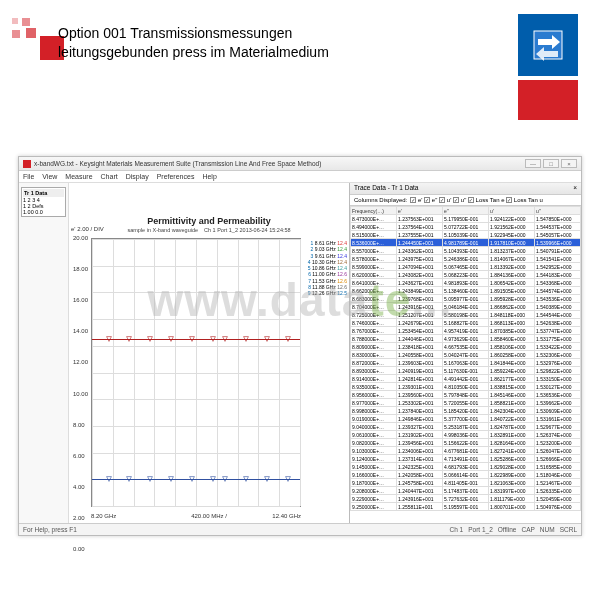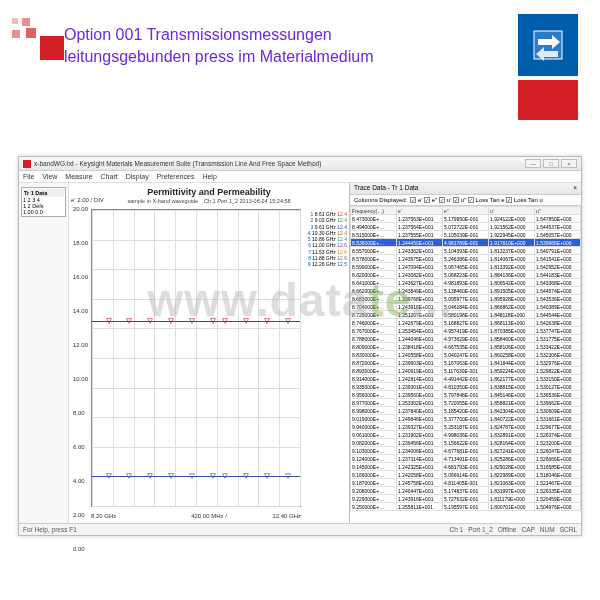--- a/index.html
+++ b/index.html
@@ -2,21 +2,21 @@
 <html><head>
 <meta charset="utf-8">
 <style>
   * { box-sizing: border-box; margin: 0; padding: 0; }
   body { width: 600px; height: 600px; background: #fff; font-family: Arial, sans-serif; position: relative; overflow: hidden; }
   
   
   .header-banner { position: absolute; top: 0; left: 0; right: 0; height: 135px; }
   .red-pixel-logo { position: absolute; left: 12px; top: 18px; }
   .red-pixel-logo .sq { position: absolute; background: #d32027; }
-  .headline { position: absolute; left: 64px; top: 24px; font-size: 16px; color: #6d28d9; line-height: 1.35; }
+  .headline { position: absolute; left: 58px; top: 24px; font-size: 14px; color: #000000; line-height: 1.35; }
   .blue-icon { position: absolute; right: 22px; top: 14px; width: 60px; height: 62px; background: #005dab; display:flex; align-items:center; justify-content:center; }
   .blue-icon svg { width: 40px; height: 40px; }
   .red-bar { position: absolute; right: 22px; top: 80px; width: 60px; height: 40px; background: #d32027; }
   
   
   .app-window { position: absolute; top: 156px; left: 18px; right: 18px; height: 380px; border: 1px solid #bbb; background: #fff; font-size: 7px; box-shadow: 0 0 4px rgba(0,0,0,.2); }
   .titlebar { height: 14px; background: linear-gradient(#f7f7f7,#e8e8e8); border-bottom: 1px solid #ccc; display:flex; align-items:center; padding: 0 4px; justify-content: space-between;}
   .titlebar .t-left { display:flex; align-items:center; gap:3px; }
   .titlebar .t-icon { width:8px; height:8px; background:#d32027; }
   .titlebar .t-title { color:#333; font-size:6.5px; }
@@ -27,21 +27,21 @@
   .menubar span { cursor:default; }
   
   .body-split { position:absolute; top:26px; bottom:12px; left:0; right:0; display:flex; }
   
   
   .left-panel { width:50px; background:#f8f8f8; border-right:1px solid #ddd; padding:4px 2px; }
   .data-box { border:1px solid #aaa; background:#fff; padding:1px; font-size:5.5px; line-height:1.1; }
   .data-box .dt-title { background:#eee; padding:1px; font-weight:bold; }
   
   
-  .chart-area { flex:1; background:#fff; position:relative; padding:4px 6px 2px 6px; }
+  .chart-area { flex:1; background:#fff; position:relative; padding:4px 6px 2px 6px;margin-top:29px; }
   .chart-title { text-align:center; font-size:9px; font-weight:bold; color:#222; }
   .chart-subtitle { text-align:center; font-size:5.5px; color:#444; margin-top:1px; display:flex; justify-content:center; gap:6px;}
   .chart-ylabel { position:absolute; left:2px; top:14px; font-size:6px; color:#333; }
   .plot { position:absolute; left:22px; right:48px; top:26px; bottom:16px; border:1px solid #888; }
   .plot .grid-v, .plot .grid-h { position:absolute; background:#ddd; }
   .plot .grid-v { width:1px; top:0; bottom:0; }
   .plot .grid-h { height:1px; left:0; right:0; }
   .y-tick { position:absolute; left:4px; font-size:6px; color:#333; transform:translateY(-50%); }
   .x-tick { position:absolute; bottom:4px; font-size:6px; color:#333; transform:translateX(-50%); }
   .legend { position:absolute; right:2px; top:28px; font-size:5px; line-height:1.25; text-align:right; }

